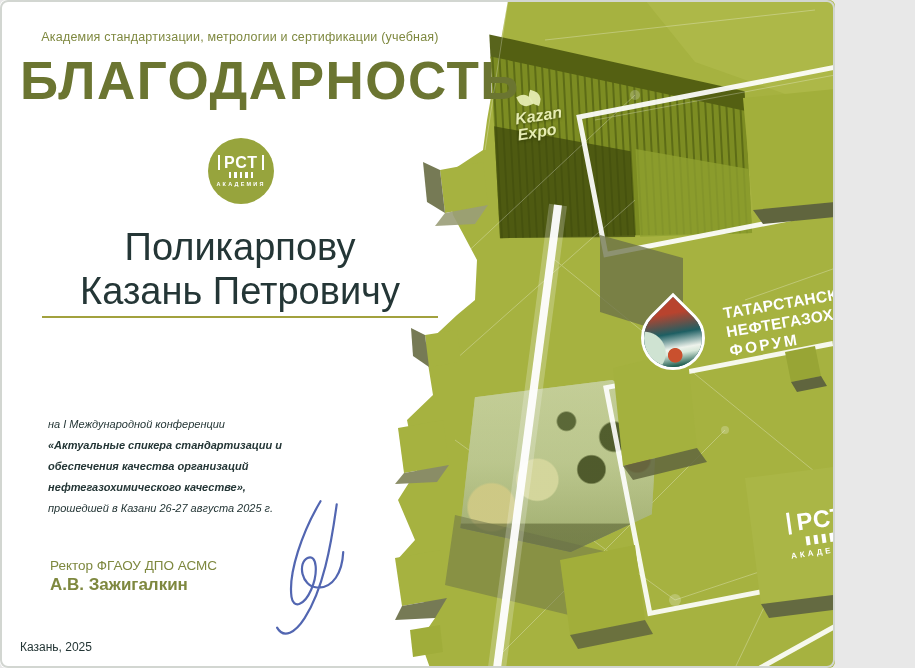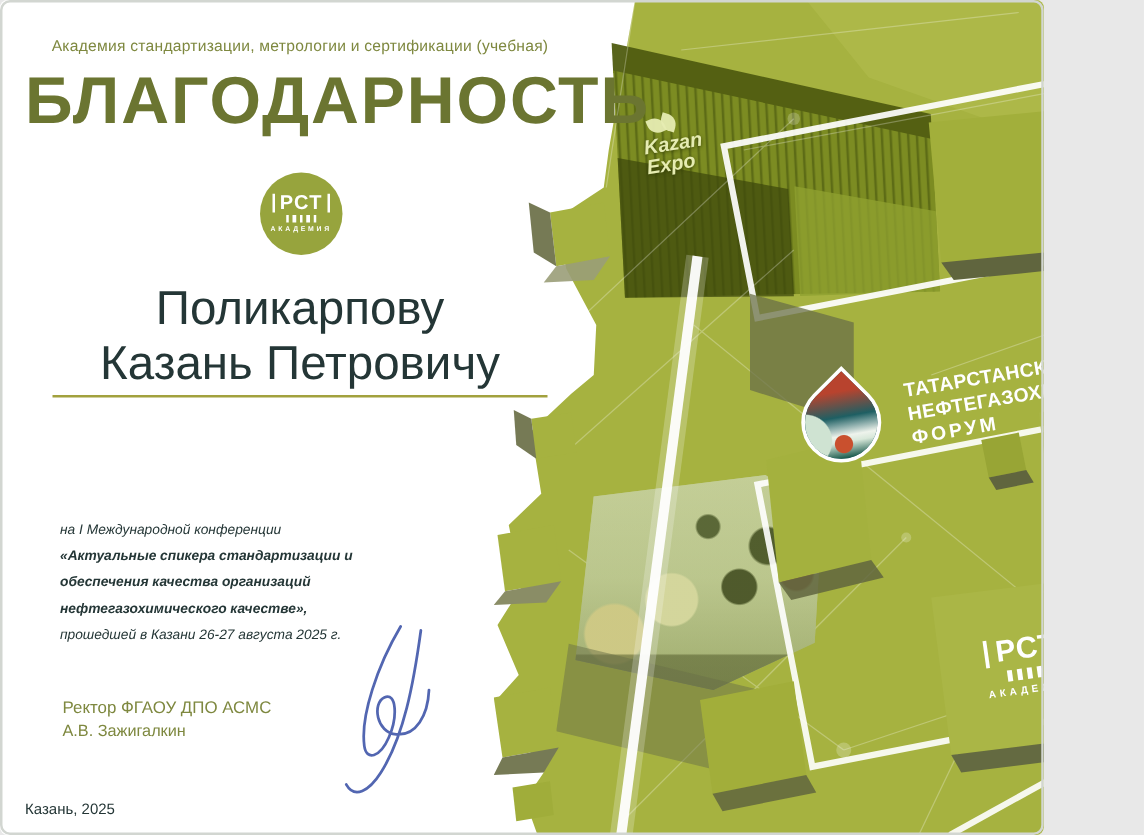--- a/index.html
+++ b/index.html
@@ -27,21 +27,21 @@
   .name2{position:absolute;left:0;top:270px;width:440px;text-align:center;
          font-size:38px;font-weight:500;color:var(--ink,#243636);}
   .divider{position:absolute;left:22px;top:316px;width:396px;height:2px;background:var(--gold,#a2a13e);}
   .reason{position:absolute;left:28px;top:348px;width:400px;font-style:italic;font-weight:700;
           font-size:17.5px;line-height:25px;color:var(--olive_bright,#8c9c3b);}
   .event{position:absolute;left:28px;top:414px;width:400px;font-style:italic;
          font-size:11px;line-height:21px;color:var(--ink,#243636);}
   .event .b{font-weight:700;}
   .signer{position:absolute;left:30px;top:556px;}
   .signer-role{font-size:13.5px;color:var(--olive,#7e883f);line-height:19px;}
-  .signer-name{font-size:13px;font-weight:400;color:var(--olive,#76813a);line-height:19px;}
+  .signer-name{font-size:17px;font-weight:700;color:var(--olive,#76813a);line-height:19px;}
   .signature{position:absolute;left:222px;top:496px;transform:rotate(-3deg);}
   .footer{position:absolute;left:0;top:640px;width:440px;text-align:left;
           font-size:12px;color:var(--ink,#243636);}
 
   
   .collage{position:absolute;left:395px;top:0;width:520px;height:668px;z-index:4;}
   .collage svg{position:absolute;left:0;top:0;}
   .layer2{position:absolute;left:0;top:0;width:520px;height:668px;z-index:2;}
   .layer4{position:absolute;left:0;top:0;width:520px;height:668px;z-index:4;}
 

